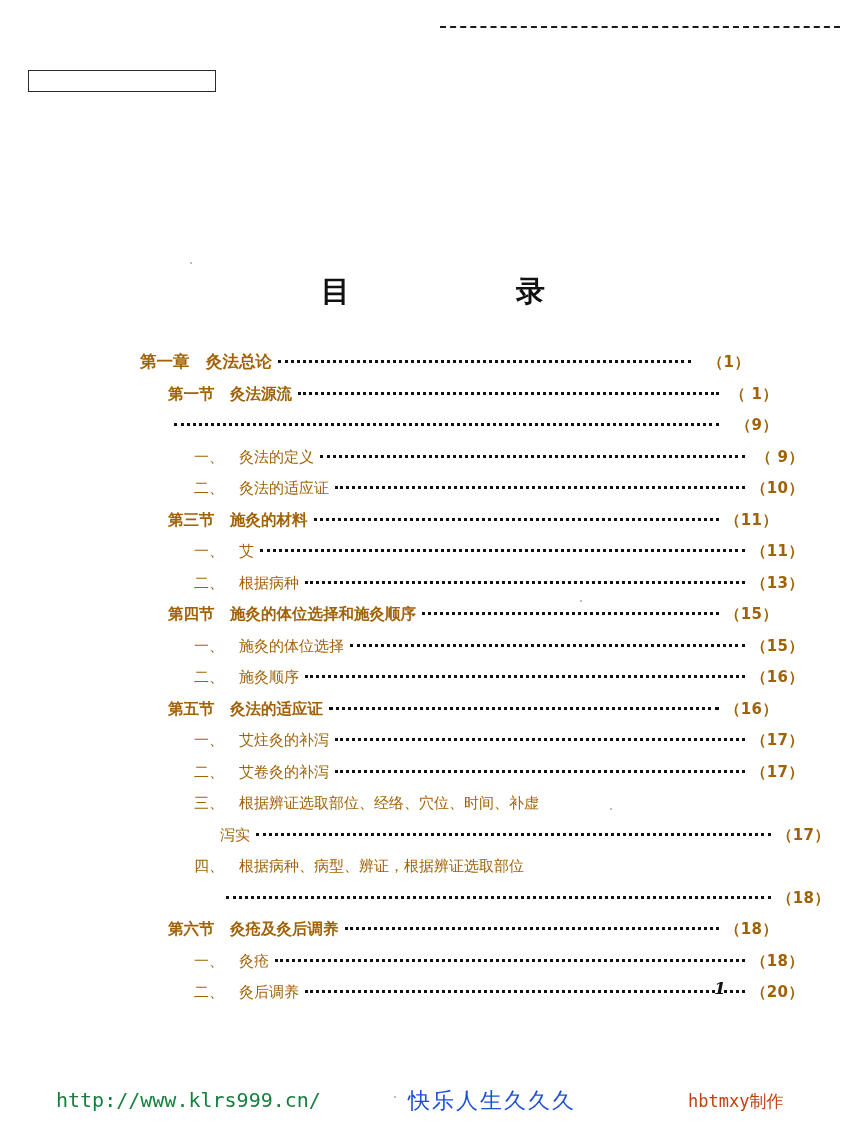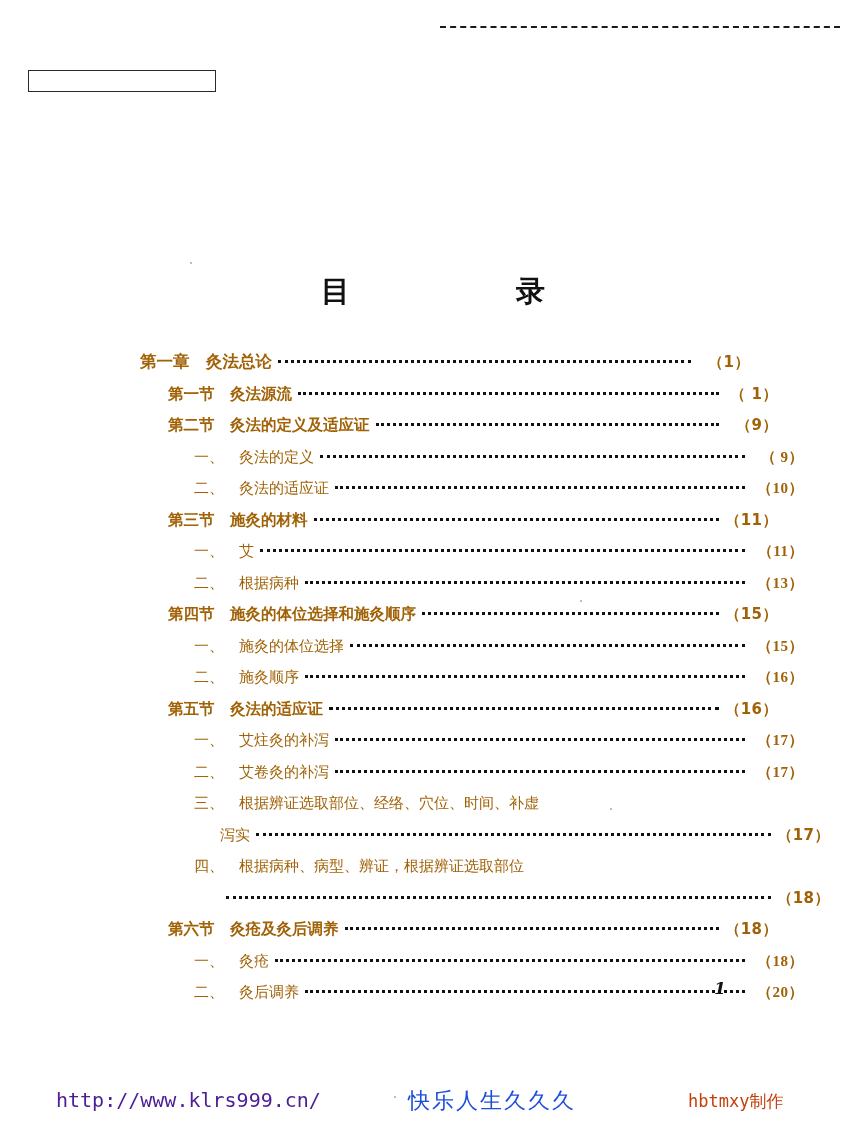--- a/index.html
+++ b/index.html
@@ -82,21 +82,20 @@
     padding-left: 0px;
   }
   .toc-row.lvl2 {
     padding-left: 28px;
     font-weight: bold;
     font-size: 15.5px;
   }
   .toc-row.lvl3 {
     padding-left: 54px;
     font-size: 15px;
-    font-family: Liberation Serif, serif;
   }
   .toc-row.cont {
     padding-left: 80px;
     font-size: 15px;
   }
 
   .toc-label {
     white-space: nowrap;
     flex: 0 0 auto;
   }
@@ -150,21 +149,21 @@
     width: 866px;
     height: 40px;
   }
   .footer-url {
     position: absolute;
     left: 56px;
     top: 6px;
     font-family: "DejaVu Sans Mono", monospace;
     font-size: 20px;
     letter-spacing: 0px;
-    color: #4c1d95;
+    color: #15803d;
   }
   .footer-mid {
     position: absolute;
     left: 408px;
     top: 4px;
     font-family: "DejaVu Sans", sans-serif;
     font-size: 22px;
     letter-spacing: 2px;
     color: #1d4ed8;
   }
@@ -203,21 +202,20 @@
         <span class="toc-label">第一章　灸法总论</span>
         <span class="leader"></span>
         <span class="toc-page">（1）</span>
       </div>
       <div class="toc-row lvl2">
         <span class="toc-label">第一节　灸法源流</span>
         <span class="leader"></span>
         <span class="toc-page">（ 1）</span>
       </div>
       <div class="toc-row lvl2">
-        <span class="toc-label">第二节　灸法的定义及适应证</span>
         <span class="leader"></span>
         <span class="toc-page">（9）</span>
       </div>
       <div class="toc-row lvl3">
         <span class="toc-label">一、　灸法的定义</span>
         <span class="leader"></span>
         <span class="toc-page">（ 9）</span>
       </div>
       <div class="toc-row lvl3">
         <span class="toc-label">二、　灸法的适应证</span>

